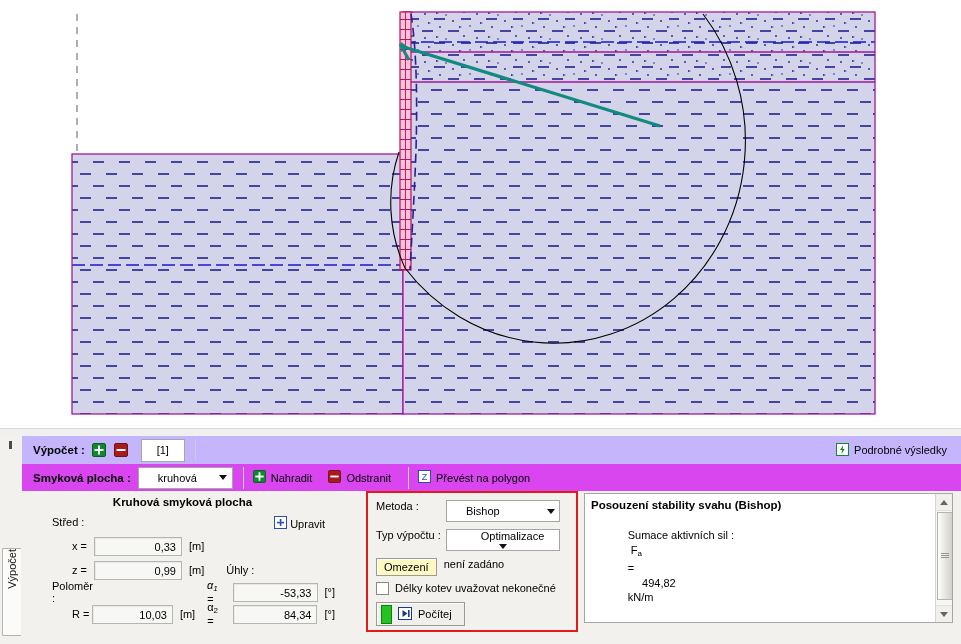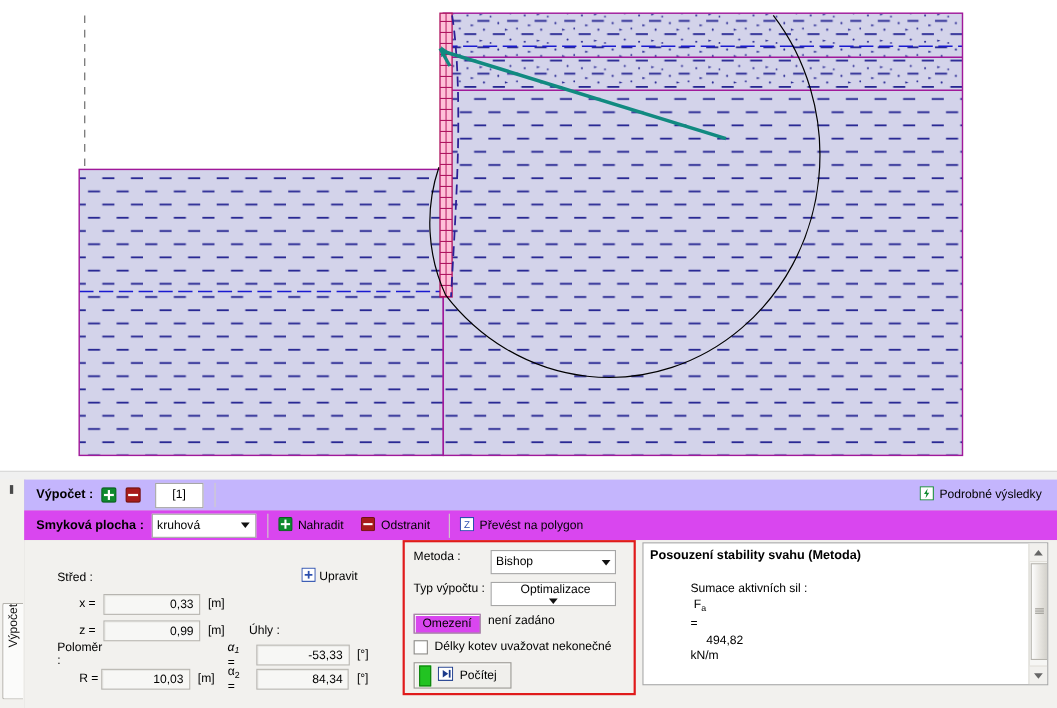--- a/index.html
+++ b/index.html
@@ -86,21 +86,21 @@
   #toolbar-row2{
     position:absolute;left:22px;top:28px;right:0;height:27px;
     background:#d946ef;border-bottom:1px solid #d7d5cf;
     display:flex;align-items:center;
   }
   .tb2-label{font-weight:bold;font-size:11.5px;margin-left:11px;}
   .combo{
     position:relative;height:20px;background:#fff;border:1px solid #a6a6a6;
     display:flex;align-items:center;cursor:default;
   }
-  .combo .combo-text{padding-left:4px;font-size:11px;color:#000;flex:1;}
+  .combo .combo-text{padding-left:19px;font-size:11px;color:#000;flex:1;}
   .combo .combo-arrow{
     width:17px;height:100%;display:flex;align-items:center;justify-content:center;
   }
   .combo-arrow .tri{
     width:0;height:0;border-left:4px solid transparent;border-right:4px solid transparent;
     border-top:5px solid #111;
   }
   #shear-combo{width:93px;margin-left:7px;}
   .tb-btn{
     display:flex;align-items:center;gap:5px;height:22px;
@@ -139,21 +139,21 @@
   
   #method-group{
     position:absolute;left:344px;top:0px;width:208px;height:137px;
     border:2px solid #e01b1b;background:#f2f1ee;
   }
   #method-group .mg-row{display:flex;align-items:flex-start;margin:7px 0 0 8px;}
   .mg-label{font-size:11px;width:70px;}
   #method-combo{width:112px;}
   #calctype-combo{width:112px;flex-direction:column;}
   .flat-btn{
-    background:#d946ef;border:1px solid #9c9a95;
+    background:#fef9c3;border:1px solid #9c9a95;
     box-shadow:inset 1px 1px 0 #fdfdfc;
     font-size:11px;padding:2px 7px;cursor:default;
   }
   .chk{
     width:11px;height:11px;background:#fff;border:1px solid #8b8985;
     display:inline-block;margin-right:6px;vertical-align:-1px;
   }
   #pocitej-btn{
     display:inline-flex;align-items:center;gap:6px;
     height:22px;padding:0 12px 0 4px;margin:7px 0 0 8px;
@@ -382,22 +382,23 @@
             <text x="6.5" y="10" font-size="9" text-anchor="middle" fill="#2b4fae" font-family="Liberation Sans, sans-serif">Z</text>
           </svg>
         </span>
         <span>Převést na polygon</span>
       </div>
     </div>
 
     <div id="dock-body">
 
       <div id="slip-group">
-
-        <div class="field-row" style="margin-top:20px;">
+        <div id="slip-title">Kruhová smyková plocha</div>
+
+        <div class="field-row" style="margin-top:2px;">
           <span class="fl" style="margin-left:22px;">Střed :</span>
         </div>
 
         <div id="upravit-btn">
           <span>
             <svg width="13" height="13" viewBox="0 0 13 13">
               <rect x="0.5" y="0.5" width="12" height="12" fill="#ffffff" stroke="#2b4fae"></rect>
               <rect x="5.8" y="3" width="1.6" height="7" fill="#2b4fae"></rect>
               <rect x="3" y="5.8" width="7" height="1.6" fill="#2b4fae"></rect>
             </svg>
@@ -479,21 +480,21 @@
               <path d="M4.5 3 L9.5 6.5 L4.5 10 Z" fill="#1b3a8c"></path>
               <rect x="10" y="3" width="1.6" height="7" fill="#1b3a8c"></rect>
             </svg>
           </span>
           <span style="font-size:11px;">Počítej</span>
         </div>
       </div>
 
       <div id="results-panel">
         <div id="results-inner">
-          <div id="res-title">Posouzení stability svahu (Metoda)</div>
+          <div id="res-title">Posouzení stability svahu (Bishop)</div>
 
           <div class="res-line">
             <span>Sumace aktivních sil :</span>
             <span>&nbsp;F<span class="sub">a</span></span>
             <span>=</span>
             <span style="display:inline-block;min-width:48px;text-align:right;">494,82</span>
             <span>kN/m</span>
           </div>
 
           <div class="res-line">

